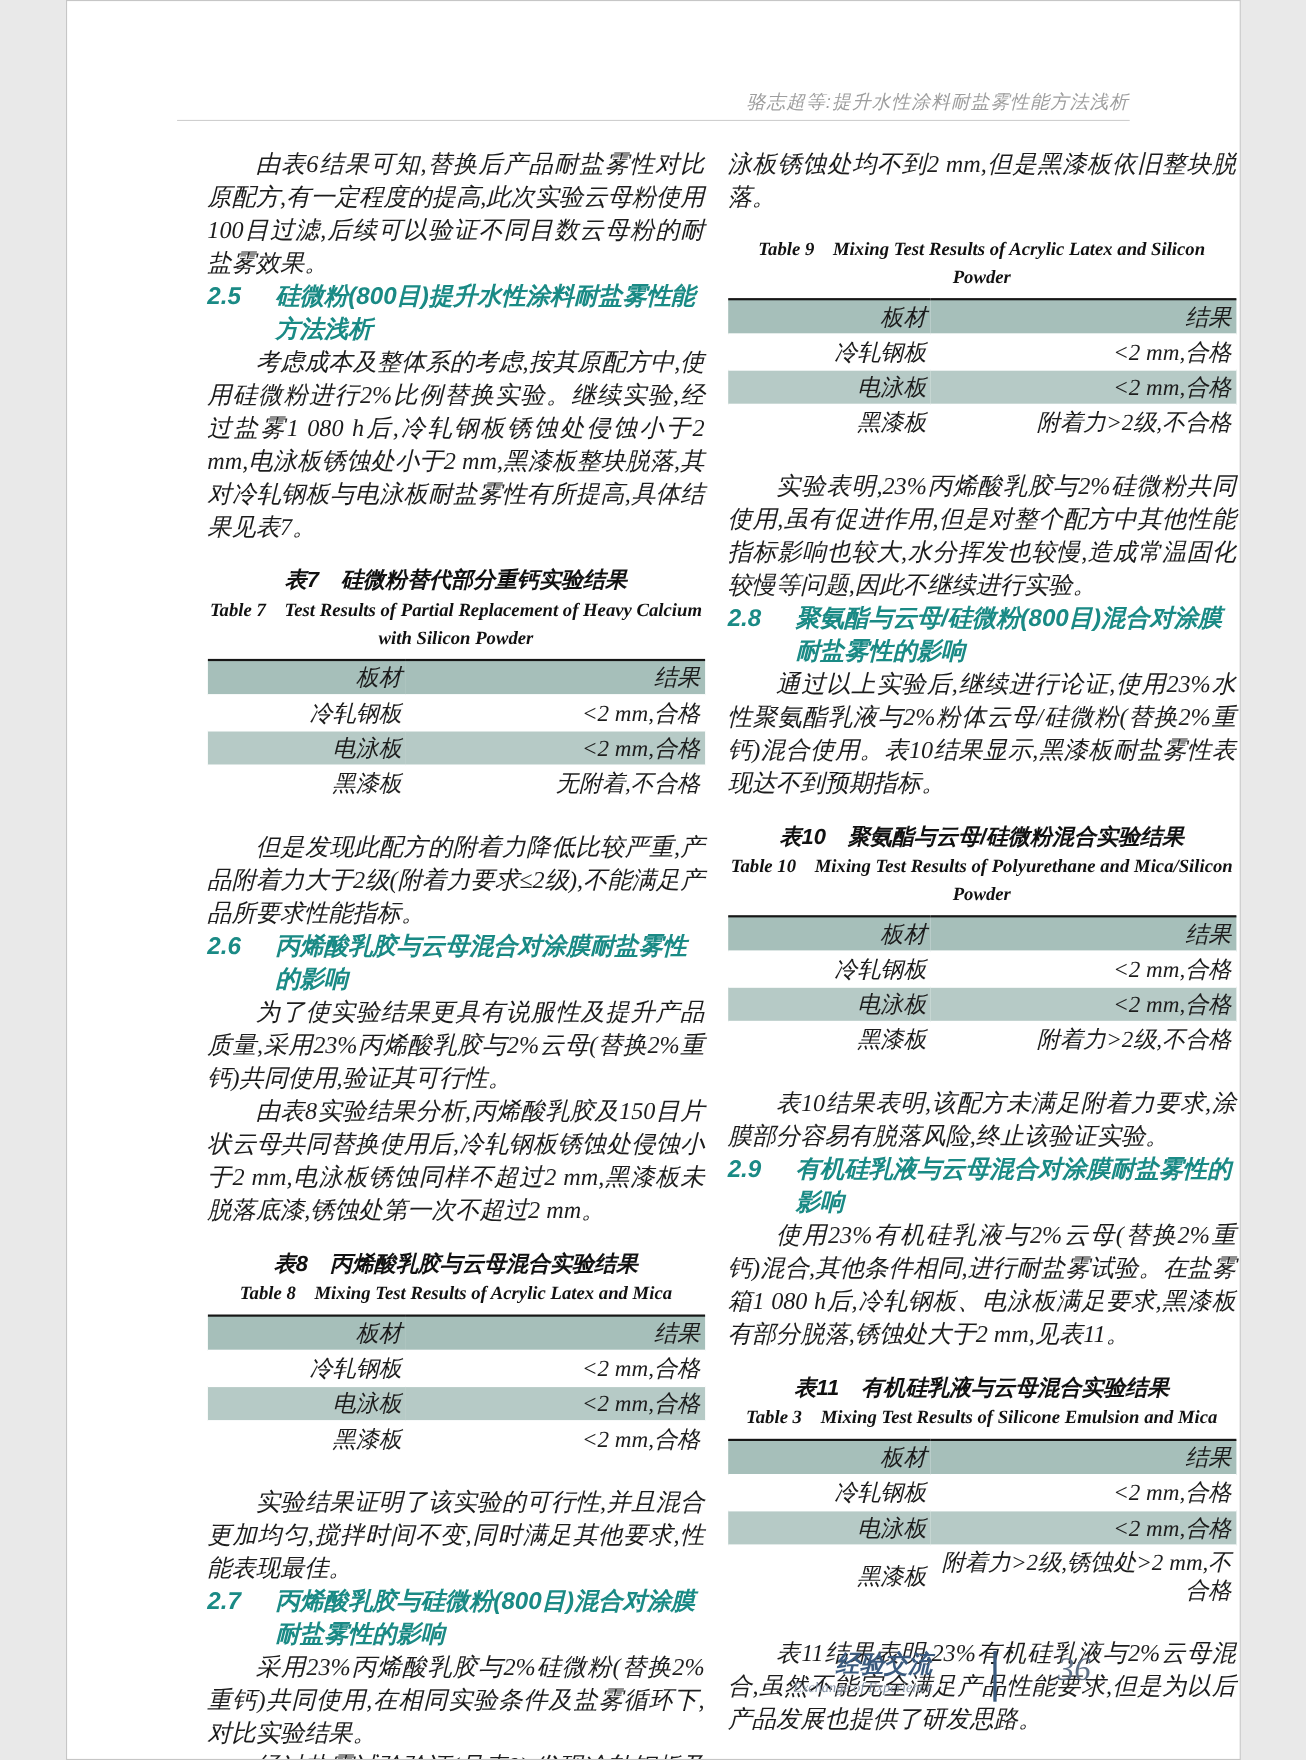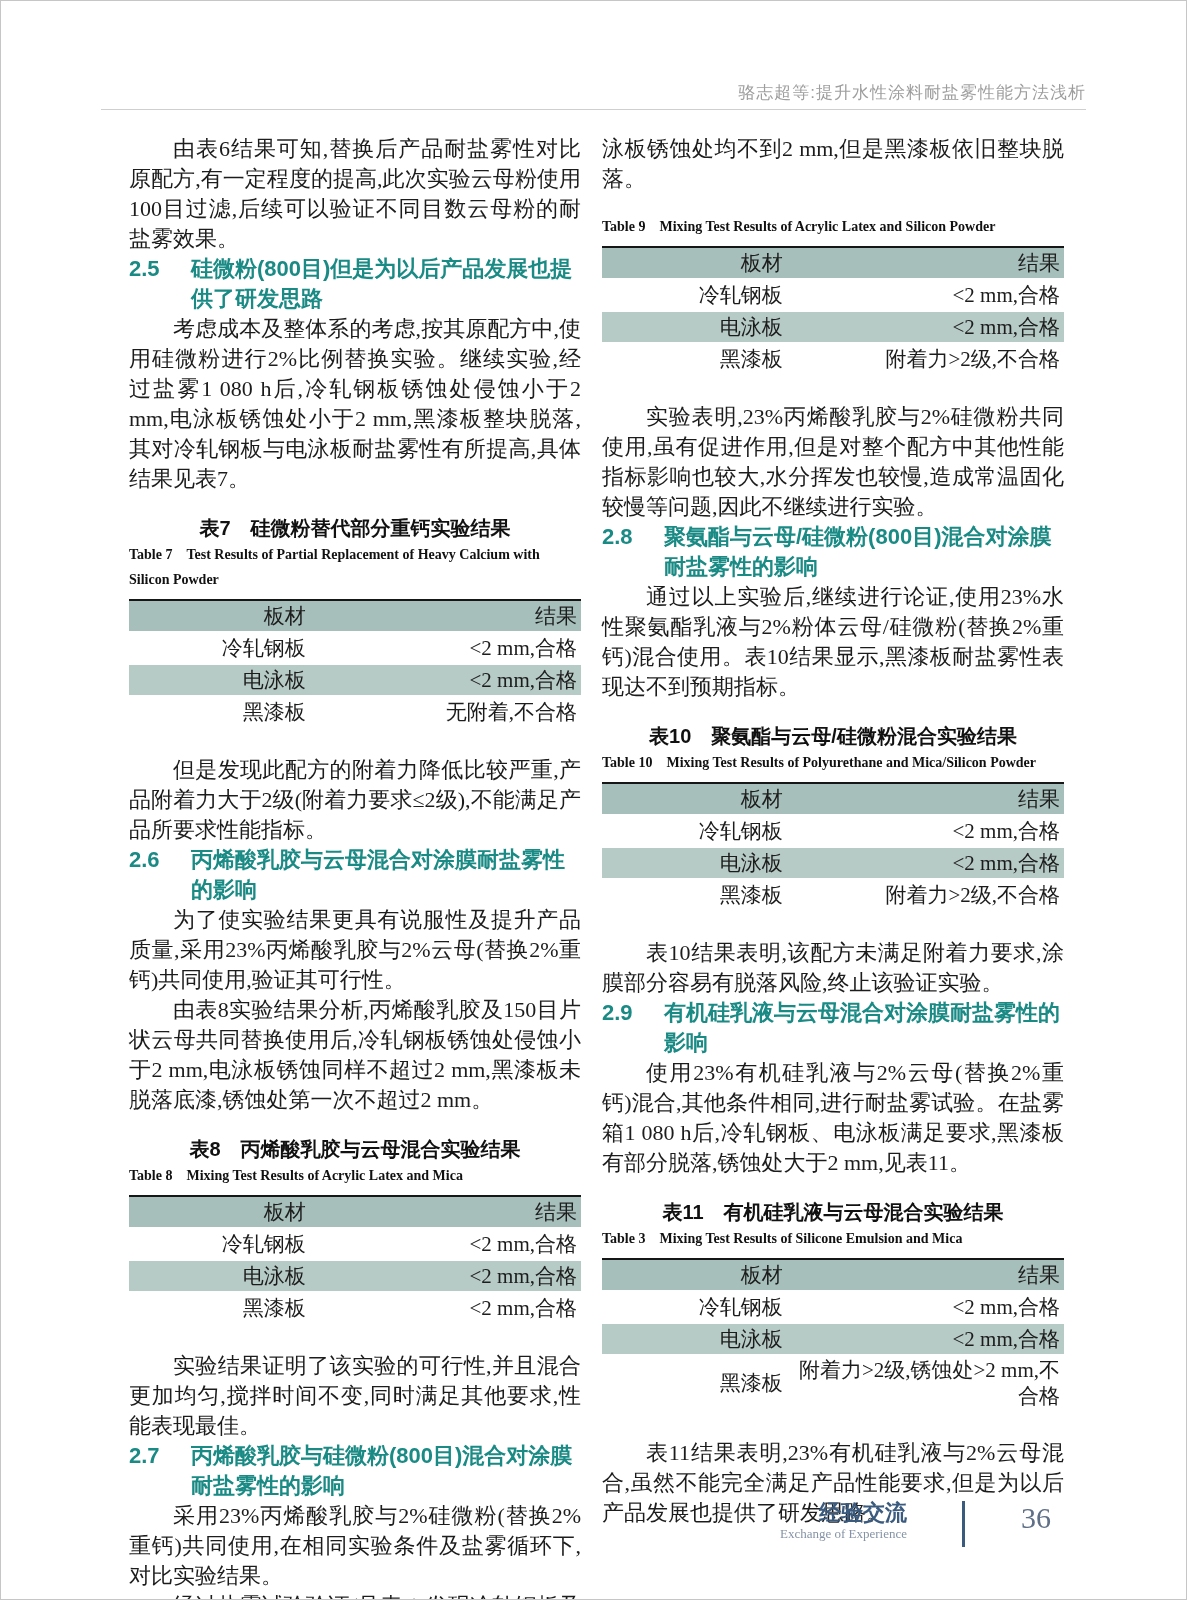--- a/index.html
+++ b/index.html
@@ -1,20 +1,21 @@
 <!DOCTYPE html>
 <html><head>
 <meta charset="utf-8">
 <style>
   html,body { margin:0; padding:0; background:#e9e9e9; }
   .page {
-    position:relative; width:1187px; height:1600px; margin:0 auto;
+    position:relative; width:1068px; height:1600px; margin:0 auto;
     background:#ffffff; border:1px solid #c6c6c6; box-sizing:border-box;
     font-family:"Liberation Serif","DejaVu Serif",serif; color:#1c1c1c;
     overflow:hidden;
+    font-style:italic;
   }
   .running-head {
     position:absolute; top:80px; right:100px;
     font-family:"Liberation Sans","DejaVu Sans",sans-serif;
     font-size:17px; color:#9e9e9e; letter-spacing:1px;
   }
   .head-rule {
     position:absolute; top:108px; left:100px; right:100px;
     height:1px; background:#cfcfcf;
   }
@@ -33,22 +34,22 @@
   }
   .sec-h .num { display:inline-block; width:62px; text-indent:0; }
   .tbl-block { margin:20px 0 26px; }
   .tbl-cap-cn {
     font-family:"Liberation Sans","DejaVu Sans",sans-serif;
     font-weight:bold; font-size:20px; line-height:28px;
     text-align:center; text-indent:0; color:#111;
   }
   .tbl-cap-en {
     font-family:"Liberation Serif","DejaVu Serif",serif;
-    font-weight:bold; font-size:14px; line-height:25px;
-    text-align:left; text-indent:0; color:#111;
+    font-weight:bold; font-size:17px; line-height:25px;
+    text-align:center; text-indent:0; color:#111;
   }
   table.rtable {
     width:100%; border-collapse:collapse; margin-top:7px;
     border-top:2px solid #161616; border-bottom:2px solid #161616;
     font-size:21px; line-height:26px;
   }
   .rtable th, .rtable td {
     height:28px; text-align:right; font-weight:normal; padding:1px 4px;
   }
   .rtable th:first-child, .rtable td:first-child { width:40%; }
@@ -78,21 +79,21 @@
 <body>
 
 <div class="page">
 
   <div class="running-head">骆志超等:提升水性涂料耐盐雾性能方法浅析</div>
   <div class="head-rule"></div>
 
   <div class="col col-left">
     <p class="body">由表6结果可知,替换后产品耐盐雾性对比原配方,有一定程度的提高,此次实验云母粉使用100目过滤,后续可以验证不同目数云母粉的耐盐雾效果。</p>
 
-    <div class="sec-h"><span class="num">2.5</span><span>硅微粉(800目)但是为以后产品发展也提供了研发思路</span></div>
+    <div class="sec-h"><span class="num">2.5</span><span>硅微粉(800目)提升水性涂料耐盐雾性能方法浅析</span></div>
 
     <p class="body">考虑成本及整体系的考虑,按其原配方中,使用硅微粉进行2%比例替换实验。继续实验,经过盐雾1 080 h后,冷轧钢板锈蚀处侵蚀小于2 mm,电泳板锈蚀处小于2 mm,黑漆板整块脱落,其对冷轧钢板与电泳板耐盐雾性有所提高,具体结果见表7。</p>
 
     <div class="tbl-block">
       <div class="tbl-cap-cn">表7　硅微粉替代部分重钙实验结果</div>
       <div class="tbl-cap-en">Table 7 Test Results of Partial Replacement of Heavy Calcium with Silicon Powder</div>
       <table class="rtable">
         <thead>
           <tr>
             <th>板材</th>

